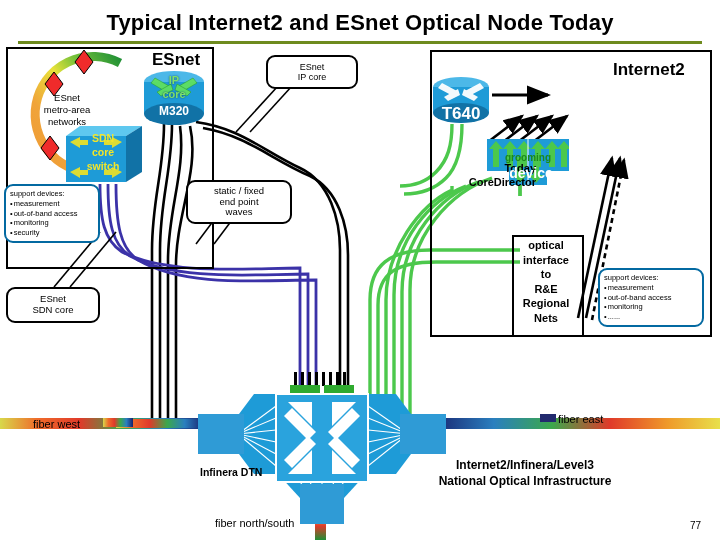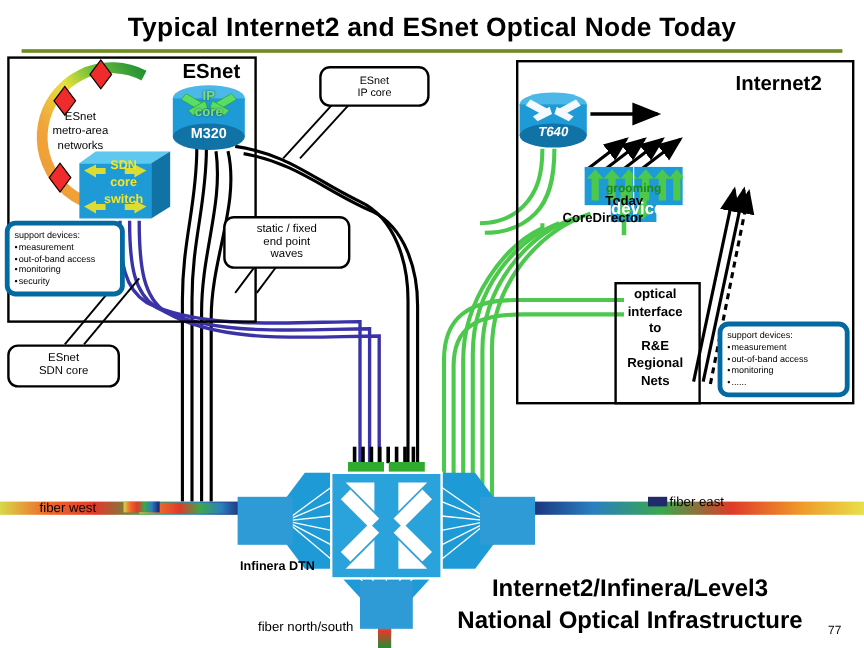--- a/index.html
+++ b/index.html
@@ -41,21 +41,21 @@
     text-align:center;color:#000;line-height:1.15;
   }
   #co-esnet-ip{left:266px;top:55px;width:88px;height:30px;font-size:9px;
      display:flex;align-items:center;justify-content:center;}
   #co-static{left:186px;top:180px;width:102px;height:40px;font-size:9.5px;
      display:flex;align-items:center;justify-content:center;}
   #co-esnet-sdn{left:6px;top:287px;width:90px;height:32px;font-size:9.5px;
      display:flex;align-items:center;justify-content:center;}
 
   .support-box{
-    border:4px solid #0369a1;border-radius:9px;background:#fff;
+    border:2px solid #0369a1;border-radius:9px;background:#fff;
     font-size:7.5px;color:#000;padding:3px 4px;line-height:1.3;
   }
   #sup-left{left:4px;top:184px;width:84px;}
   #sup-right{left:598px;top:268px;width:94px;}
   .support-box .hdr{font-weight:normal;}
   .support-box ul{margin:0;padding:0;list-style:none;}
   .support-box li:before{content:"\2022";margin-right:1px;}
   #ring-label{
     left:22px;top:92px;width:90px;text-align:center;
     font-size:9.5px;color:#000;line-height:1.25;
@@ -83,21 +83,21 @@
   #sdnsw .t{position:absolute;width:60px;left:7px;text-align:center;
     font-size:10.5px;font-weight:bold;color:#f2e52a;}
   #sdnsw .t1{top:6px;text-align:center;}
   #sdnsw .t2{top:20px;color:#f2e52a;}
   #sdnsw .t3{top:34px;}
 
   
   #t640{left:432px;top:76px;width:58px;height:48px;}
   #t640 .lbl{
     position:absolute;left:0;top:28px;width:58px;text-align:center;
-    font-size:11px;font-weight:bold;color:#ffffff;font-style:italic;
+    font-size:17px;font-weight:bold;color:#ffffff;
   }
 
   
   #groom{left:487px;top:139px;width:82px;height:46px;}
   #groom-lbl{
     left:489px;top:152px;width:78px;text-align:center;
     font-size:10px;font-weight:bold;color:#1b8a1b;
   }
   #ciena-lbl{
     left:426px;top:162px;width:110px;text-align:right;
@@ -111,21 +111,21 @@
   }
 
   
   #dtn-wrap{left:196px;top:372px;width:250px;height:160px;}
   #dtn-lbl{left:200px;top:466px;font-size:10.5px;font-weight:bold;color:#000;}
   #fiber-ns{left:215px;top:517px;font-size:11px;color:#000;}
   #fiber-west{left:33px;top:418px;font-size:11px;color:#000;}
   #fiber-east{left:558px;top:413px;font-size:11px;color:#000;}
   #nat-infra{
     left:375px;top:458px;width:300px;text-align:center;
-    font-size:20px;font-weight:bold;color:#000;line-height:1.3;margin-top:20px;
+    font-size:12px;font-weight:bold;color:#000;line-height:1.3;
   }
   #pageno{left:690px;top:520px;font-size:10px;color:#000;}
 </style>
 </head>
 <body>
 
 <div id="stage">
 
   <div class="abs" id="title">Typical Internet2 and ESnet Optical Node Today</div>
   <div class="abs" id="title-rule"></div>

